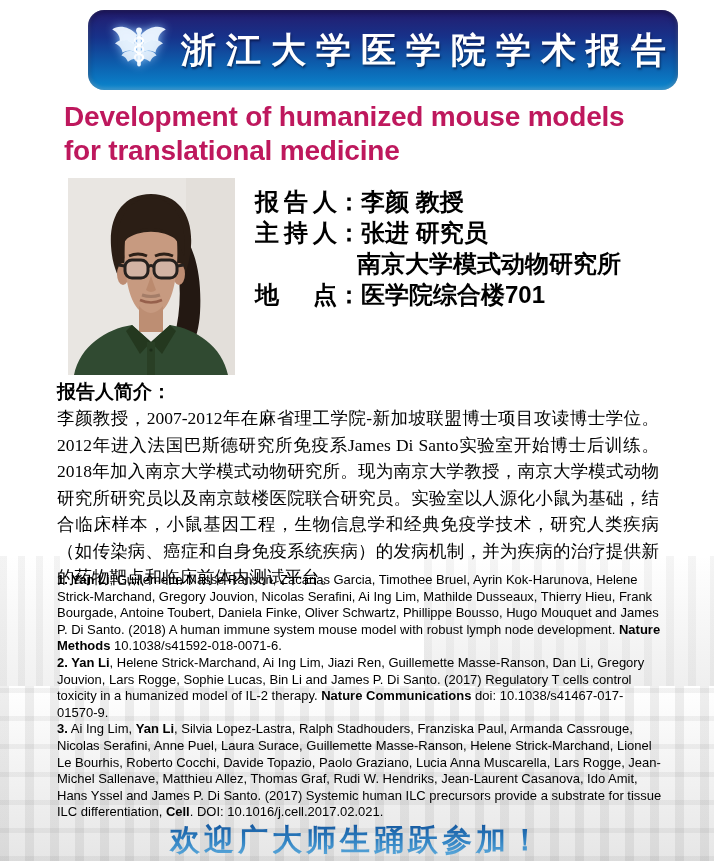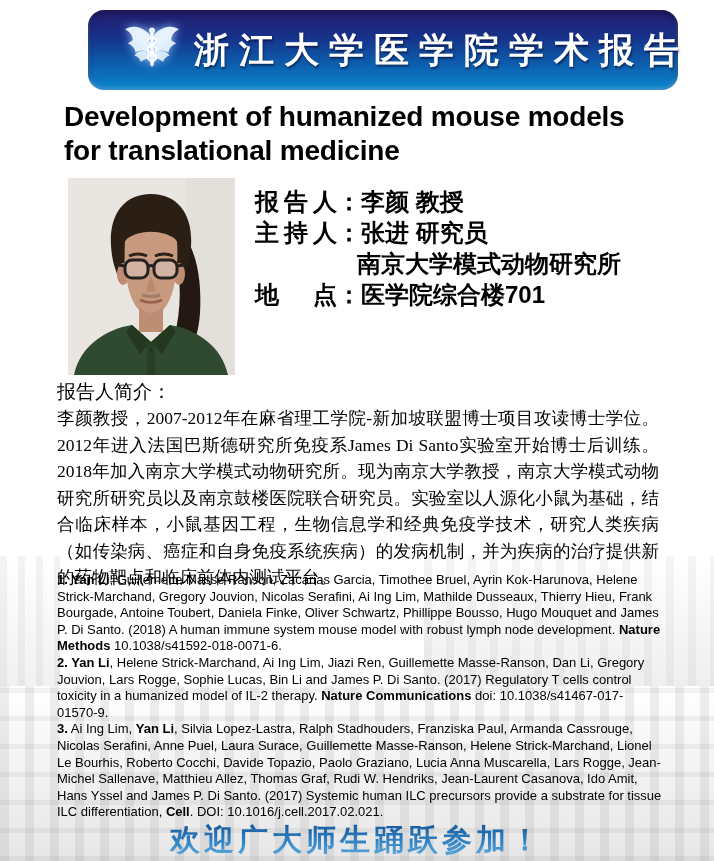--- a/index.html
+++ b/index.html
@@ -24,53 +24,53 @@
   .watermark::after {
     content:""; position:absolute; left:0; top:-130px; width:60px; height:130px;
     background:
       repeating-linear-gradient(90deg, rgba(110,110,110,.08) 0 7px, rgba(0,0,0,0) 7px 18px),
       linear-gradient(to top, rgba(140,140,140,.12), rgba(140,140,140,0));
   }
   
   .banner {
     position:absolute; left:88px; top:10px; width:590px; height:80px;
     border-radius:16px; box-sizing:border-box;
-    display:flex; align-items:center; gap:13px; padding-left:35px;
+    display:flex; align-items:center; gap:13px; padding-left:22px;
     background:linear-gradient(180deg,
       var(--banner-top,#241b6d) 0%, #17328a 34%, #0d5cab 66%,
       var(--banner-bottom,#0a87cf) 100%);
     box-shadow:inset 0 -2px 4px rgba(255,255,255,.25), inset 0 2px 6px rgba(0,0,20,.45);
   }
   .logo { flex:0 0 auto; filter:drop-shadow(0 0 5px rgba(150,205,255,.9)); }
   .banner-title {
     color:#ffffff; font-weight:bold; font-size:35px; letter-spacing:10px;
     white-space:nowrap; text-shadow:1px 2px 2px rgba(0,0,30,.5);
   }
   
   .title {
     position:absolute; left:64px; top:100px; width:600px; margin:0;
-    font-size:28px; line-height:34px; font-weight:bold; color:#000000;
+    font-size:28px; line-height:34px; font-weight:bold; color:#be185d;
     letter-spacing:-0.2px;
   }
   
   .photo { position:absolute; left:68px; top:178px; width:167px; height:197px; }
   
   .info {
     position:absolute; left:255px; top:186px;
     font-size:24px; font-weight:bold; color:#000; line-height:31px;
   }
   .info .lbl {
     display:inline-block; width:82px; text-align:justify; text-align-last:justify;
     vertical-align:top;
   }
   .info .indent { padding-left:102px; }
   
   .bio { position:absolute; left:57px; top:379px; width:602px; color:#000;
          font-family:"Liberation Serif","DejaVu Serif",serif; }
-  .bio-heading { font-size:19px; font-weight:normal; }
+  .bio-heading { font-size:19px; font-weight:bold; }
   .bio-text { margin:0 0 0; font-size:17.5px; line-height:26.5px; text-align:justify; }
   
   .pubs {
     position:absolute; left:57px; top:572px; width:606px; color:#000;
     font-size:13px; line-height:16.6px;
   }
   .pub { margin:0; }
   .b { font-weight:bold; }
   
   .footer {

